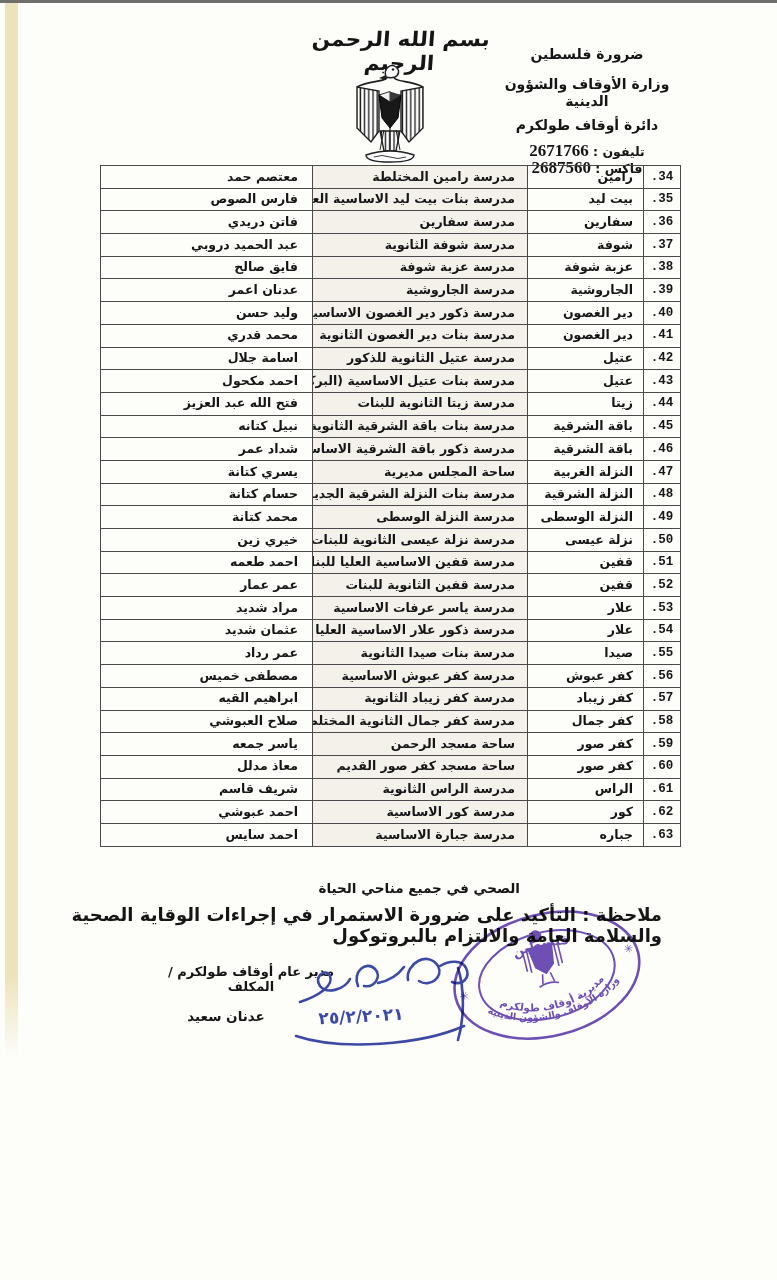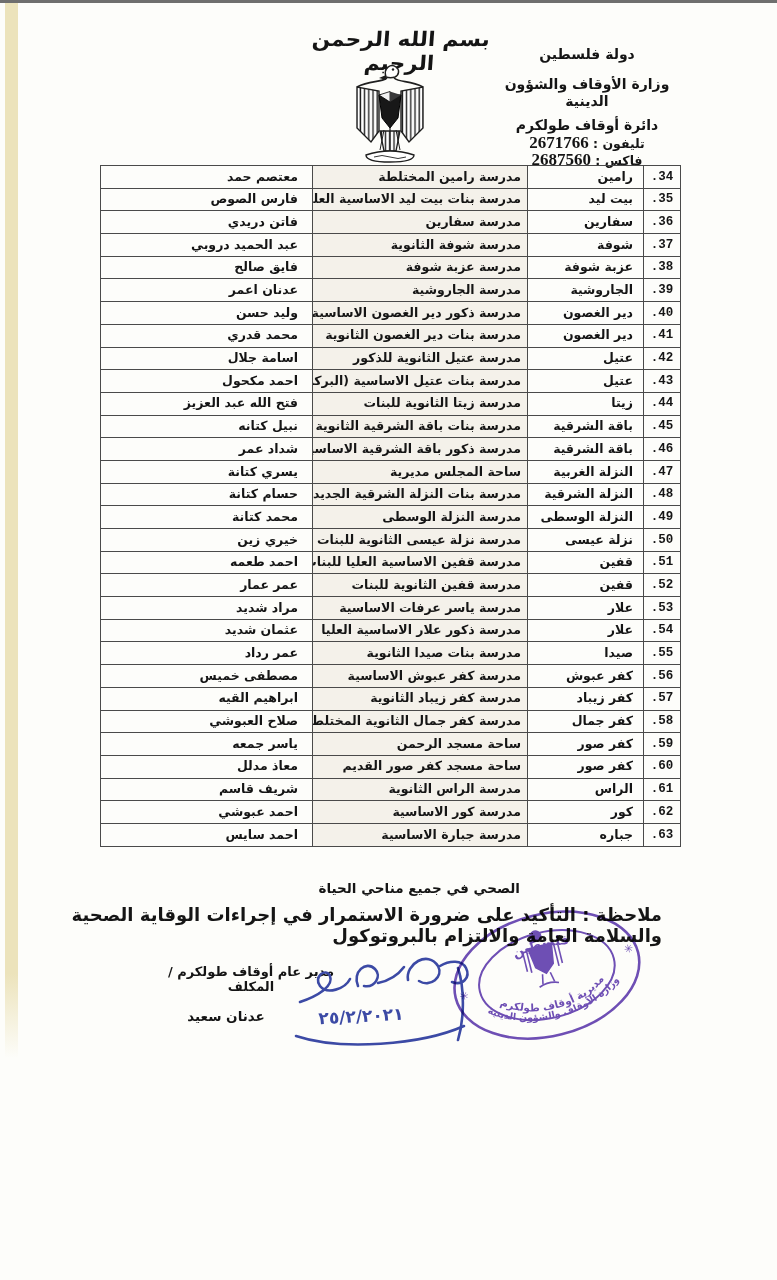--- a/index.html
+++ b/index.html
@@ -21,39 +21,39 @@
   .left-scan-strip{position:absolute;left:5px;top:3px;width:13px;height:1055px;
     background:linear-gradient(to bottom,var(--scan-edge) 0 92%,rgba(236,227,187,0) 100%);}
   
   .basmala{position:absolute;left:295px;top:27px;width:210px;text-align:center;
     font-family:"DejaVu Serif","DejaVu Sans",serif;font-weight:bold;font-size:20px;
     transform:scaleX(1.08) skewX(-4deg);direction:rtl;}
   .header-block{position:absolute;left:492px;top:46px;width:190px;text-align:center;direction:rtl;}
   .header-block .h-line{font-weight:bold;font-size:13.5px;line-height:1.25;}
   .header-block .h-state{font-size:14px;margin-bottom:12px;}
   .header-block .h-ministry{font-size:14px;margin-bottom:6px;}
-  .header-block .h-dept{font-size:14px;margin-bottom:0px;}
+  .header-block .h-dept{font-size:14px;margin-bottom:8px;}
   .contact-line{font-weight:bold;font-size:12.5px;direction:rtl;line-height:1.0;}
   .contact-line .num{font-family:Liberation Serif, serif;font-size:17px;letter-spacing:.5px;}
   .emblem{position:absolute;left:350px;top:62px;width:80px;height:105px;}
   
   table.roster{
     position:absolute;left:100px;top:165px;width:580px;
     border-collapse:collapse;direction:rtl;table-layout:fixed;
   }
   table.roster td{
     border:1px solid var(--line-color);
     height:22.7px;vertical-align:middle;
     font-weight:bold;font-size:12.5px;line-height:1;
     overflow:hidden;white-space:nowrap;
   }
   td.col-no{width:37px;direction:ltr;text-align:center;
     font-family:Liberation Mono, monospace;font-size:13.5px;}
   td.col-town{width:116px;text-align:right;padding-left:4px;padding-right:10px;margin-top:24px;}
-  td.col-school{width:215px;text-align:right;padding-right:6px;background:#f4f1ea;}
+  td.col-school{width:215px;text-align:right;padding-right:12px;background:#f4f1ea;}
   td.col-name{width:212px;text-align:right;padding-right:14px;}
   
   .note-line1{position:absolute;right:115px;top:904px;direction:rtl;font-weight:bold;font-size:18px;}
   .note-line2{position:absolute;right:257px;top:880px;direction:rtl;font-weight:bold;font-size:13.5px;}
   
   .sig-title{position:absolute;left:166px;top:964px;width:170px;text-align:center;
     direction:rtl;font-weight:bold;font-size:13px;}
   .sig-name{position:absolute;left:166px;top:988px;width:120px;text-align:center;
     direction:rtl;font-weight:bold;font-size:13.5px;margin-top:20px;}
   .signature-svg{position:absolute;left:288px;top:938px;width:215px;height:115px;z-index:4;}
@@ -67,21 +67,21 @@
 </style>
 </head>
 <body>
 
 <div class="top-scan-line"></div>
 <div class="left-scan-strip"></div>
 
 <div class="basmala">بسم الله الرحمن الرحيم</div>
 
 <div class="header-block">
-  <div class="h-line h-state">دولة فلسطين</div>
+  <div class="h-line h-state">ضرورة فلسطين</div>
   <div class="h-line h-ministry">وزارة الأوقاف والشؤون الدينية</div>
   <div class="h-line h-dept">دائرة أوقاف طولكرم</div>
   <div class="contact-line">
     <span>تليفون :</span>
     <span class="num">2671766</span>
   </div>
   <div class="contact-line">
     <span>فاكس :</span>
     <span class="num">2687560</span>
   </div>

